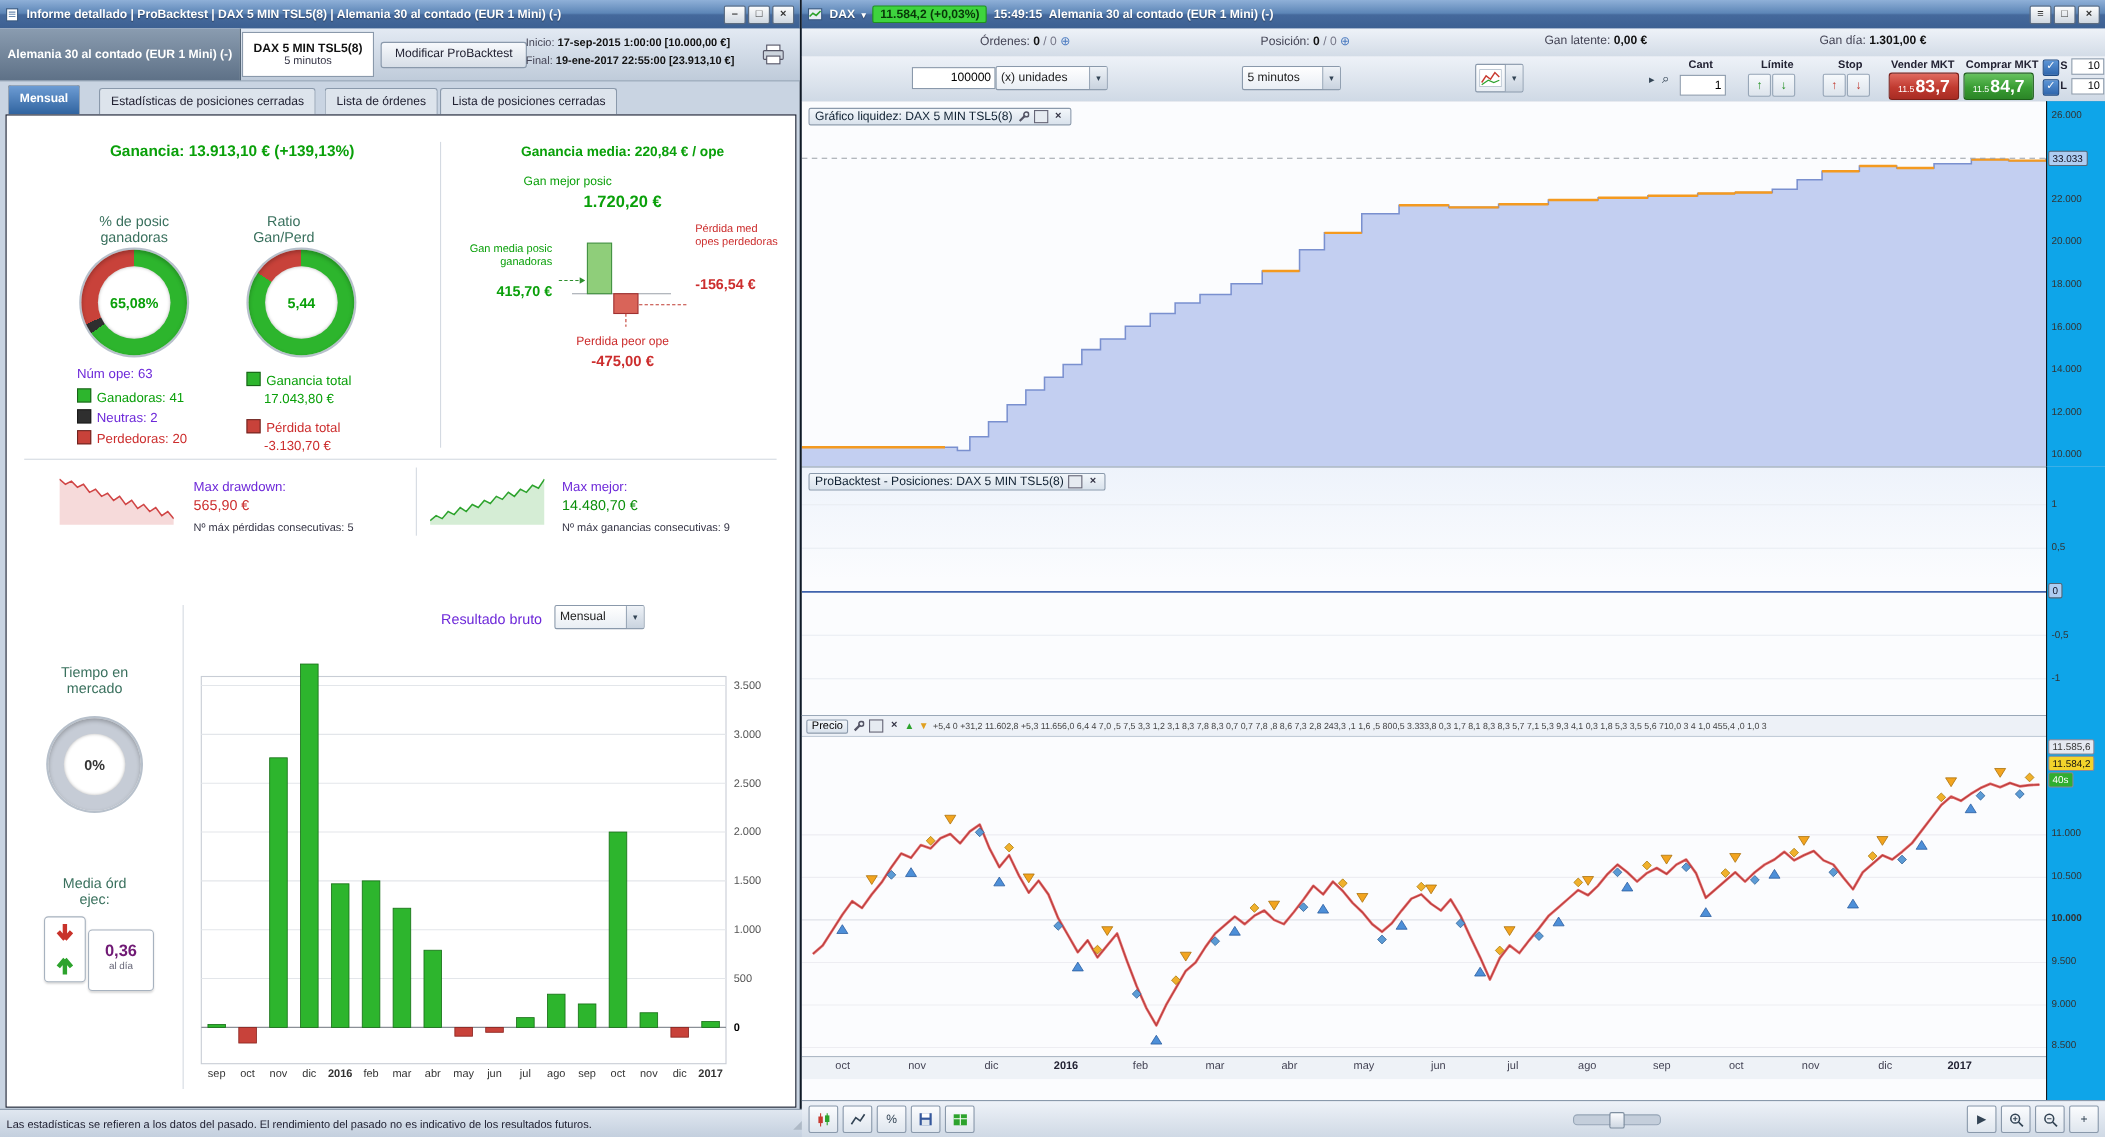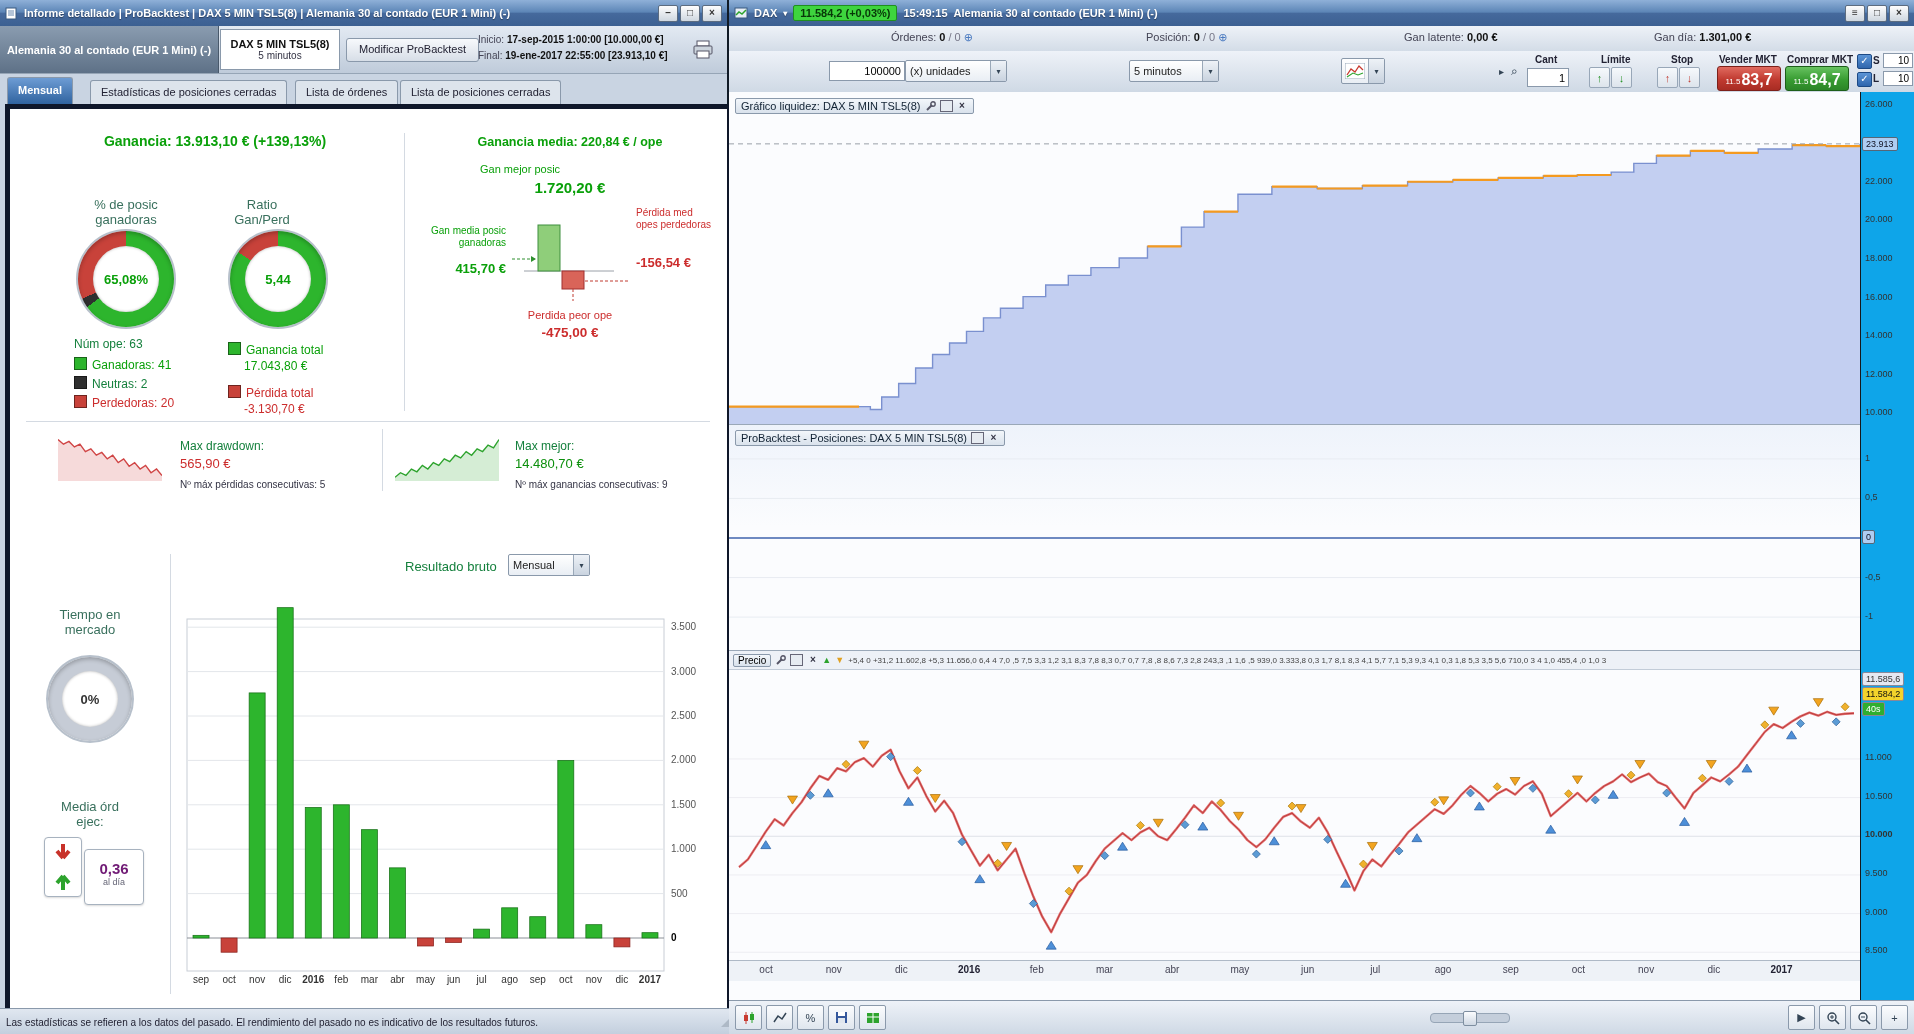--- a/index.html
+++ b/index.html
@@ -29,25 +29,25 @@
   .sysbox{position:absolute;left:220px;top:3px;width:118px;height:39px;background:#fff;border:1px solid #8a99ab;
     display:flex;flex-direction:column;align-items:center;justify-content:center;}
   .modbtn{position:absolute;left:346px;top:12px;height:22px;padding:0 12px;background:linear-gradient(#f7f9fc,#d7dee7);
     border:1px solid #8a99ab;border-radius:3px;font-size:11px;color:#223;line-height:20px;cursor:pointer;}
   .hdrinfo{position:absolute;left:478px;top:6px;width:208px;font-size:10px;color:#445;line-height:16px;}
   .hdrinfo b{color:#111;}
   .rtabs{position:absolute;left:0;top:73px;width:727px;height:31px;}
   .rtab{position:absolute;bottom:0;height:23px;padding:0 10px;font-size:11px;line-height:22px;background:#dde4ec;color:#223;
     border:1px solid #8a99ab;border-bottom:none;border-radius:3px 3px 0 0;cursor:pointer;white-space:nowrap;}
   .rtab.active{background:linear-gradient(#6d9cd4,#30639f);color:#fff;font-weight:bold;height:26px;line-height:25px;}
-  .rcontent{position:absolute;left:5px;top:104px;width:717px;height:901px;background:#fff;border:5px solid #0f172a;}
+  .rcontent{position:absolute;left:5px;top:104px;width:717px;height:901px;background:#fff;border:1px solid #0f172a;}
   .rfooter{position:absolute;left:0;top:1008px;width:727px;height:26px;background:linear-gradient(#e0e7f0,#c2cedd);
     border-top:1px solid #8a99ab;font-size:10px;color:#223;display:flex;align-items:center;padding:0 6px;}
 
-  .green{color:#0aa00a;} .dgreen{color:#0b8f0b;} .red{color:#cc2d2d;} .dark{color:#15803d;}
+  .green{color:#0aa00a;} .dgreen{color:#0b8f0b;} .red{color:#cc2d2d;} .dark{color:#6d28d9;}
   .statlabel{color:#39705d;}
   .sq{display:inline-block;width:11px;height:11px;border:1px solid rgba(0,0,0,.45);vertical-align:-1px;margin-right:5px;}
 
   .donut{position:absolute;border-radius:50%;box-shadow:0 0 0 2px #b7c0cb, inset 0 2px 4px rgba(0,0,0,.25);}
   .donut .hole{position:absolute;inset:15px;background:#fff;border-radius:50%;display:flex;align-items:center;justify-content:center;
     box-shadow:0 0 3px rgba(0,0,0,.3) inset;font-weight:bold;}
 
   .vdiv{position:absolute;width:1px;background:#d4dae2;}
   .hdiv{position:absolute;height:1px;background:#d4dae2;}
 
@@ -449,21 +449,21 @@
     </div>
     <div class="axis-strip" id="equity-axis" style="top:92px;height:332px;">
         <div class="tick" style="top:6.581395348837209px;">26.000</div>
         <div class="tick" style="top:83.7906976744186px;">22.000</div>
         <div class="tick" style="top:122.39534883720931px;">20.000</div>
         <div class="tick" style="top:161px;">18.000</div>
         <div class="tick" style="top:199.6046511627907px;">16.000</div>
         <div class="tick" style="top:238.20930232558138px;">14.000</div>
         <div class="tick" style="top:276.8139534883721px;">12.000</div>
         <div class="tick" style="top:315.4186046511628px;">10.000</div>
-        <div class="axis-badge" style="top:44.865348837209304px;">23.913</div>
+        <div class="axis-badge" style="top:44.865348837209304px;">33.033</div>
       </div>
 
     <div class="panel" style="top:424px;height:226px;background:linear-gradient(#eef3fb,#fbfcfe 45%);border-top:1px solid #9aa8b8;">
       <div class="chip" style="left:6px;top:5px;">
         <span>ProBacktest - Posiciones: DAX 5 MIN TSL5(8)</span>
         <span class="cico"></span>
         <span class="cico x">×</span>
       </div>
       <svg id="pos-svg" width="1131" height="226">
           <line x1="0" y1="33.9" x2="1131" y2="33.9" stroke="#e8ecf2"></line>
@@ -486,21 +486,21 @@
       <div style="height:18px;background:#edf1f7;border-bottom:1px solid #c2ccd8;display:flex;align-items:center;gap:4px;padding:0 4px;">
         <span style="background:linear-gradient(#f3f7fb,#d9e2ec);border:1px solid #8a99ab;border-radius:2px;font-size:10px;padding:0 4px;">Precio</span>
         <svg width="11" height="11">
             <line x1="2" y1="9" x2="7" y2="4" stroke="#556" stroke-width="2"></line>
             <circle cx="8" cy="3" r="2.2" fill="none" stroke="#556" stroke-width="1.4"></circle>
           </svg>
         <span class="cico"></span>
         <span class="cico x">×</span>
         <span style="color:#2da32d;font-size:9px;">▲</span>
         <span style="color:#e0a020;font-size:9px;">▼</span>
-        <span class="denseinfo" style="flex:1;">+5,4 0 +31,2 11.602,8 +5,3 11.656,0 6,4 4 7,0 ,5 7,5 3,3 1,2 3,1 8,3 7,8 8,3 0,7 0,7 7,8 ,8 8,6 7,3 2,8 243,3 ,1 1,6 ,5 939,0 3.333,8 0,3 1,7 8,1 8,3 4,1 5,7 7,1 5,3 9,3 4,1 0,3 1,8 5,3 3,5 5,6 710,0 3 4 1,0 455,4 ,0 1,0 3</span>
+        <span class="denseinfo" style="flex:1;">+5,4 0 +31,2 11.602,8 +5,3 11.656,0 6,4 4 7,0 ,5 7,5 3,3 1,2 3,1 8,3 7,8 8,3 0,7 0,7 7,8 ,8 8,6 7,3 2,8 243,3 ,1 1,6 ,5 800,5 3.333,8 0,3 1,7 8,1 8,3 8,3 5,7 7,1 5,3 9,3 4,1 0,3 1,8 5,3 3,5 5,6 710,0 3 4 1,0 455,4 ,0 1,0 3</span>
       </div>
       <svg id="precio-svg" width="1131" height="290" style="display:block;">
           <line x1="0" y1="88.93333333333332" x2="1131" y2="88.93333333333332" stroke="#ededf2"></line>
           <line x1="0" y1="127.6" x2="1131" y2="127.6" stroke="#ededf2"></line>
           <line x1="0" y1="166.26666666666668" x2="1131" y2="166.26666666666668" stroke="#dfe2e8"></line>
           <line x1="0" y1="204.93333333333334" x2="1131" y2="204.93333333333334" stroke="#ededf2"></line>
           <line x1="0" y1="243.6" x2="1131" y2="243.6" stroke="#ededf2"></line>
           <line x1="0" y1="282.2666666666667" x2="1131" y2="282.2666666666667" stroke="#ededf2"></line>
           <polyline points="10,197.20000000000002 18.92,189.46666666666667 27.84,175.54666666666665 36.76,161.62666666666667 45.68,149.25333333333336 54.6,155.44 63.519999999999996,143.06666666666666 72.44,132.24 81.36,118.32 90.28,105.94666666666667 99.2,109.81333333333333 108.12,98.21333333333334 117.03999999999999,101.30666666666667 125.96,92.02666666666667 134.88,88.16 143.8,96.66666666666666 152.72,85.83999999999999 161.64,79.65333333333334 170.56,101.30666666666667 179.48,118.32 188.4,107.49333333333333 197.32,126.05333333333333 206.24,141.52 215.16,130.69333333333333 224.07999999999998,143.06666666666666 233,164.72 241.92,180.18666666666667 250.84,195.65333333333334 259.76,184.82666666666665 268.68,200.29333333333332 277.6,189.46666666666667 286.52,178.64 295.44,203.38666666666668 304.36,226.58666666666667 313.28,246.69333333333333 322.2,262.16 331.12,243.6 340.04,228.13333333333333 348.96,212.66666666666666 357.88,204.93333333333334 366.8,191.01333333333332 375.71999999999997,178.64 384.64,170.90666666666667 393.56,163.17333333333332 402.48,170.13333333333333 411.4,162.4 420.32,157.76000000000002 429.24,166.26666666666668 438.15999999999997,170.13333333333333 447.08,159.30666666666667 456,147.70666666666665 464.92,135.33333333333334 473.84,143.06666666666666 482.76,131.46666666666667 491.68,139.97333333333333 500.6,150.8 509.52,159.30666666666667 518.44,170.13333333333333 527.36,177.09333333333333 536.28,169.35999999999999 545.2,157.76000000000002 554.12,146.93333333333334 563.04,143.06666666666666 571.96,151.57333333333332 580.88,157.76000000000002 589.8,147.70666666666665 598.72,162.4 607.64,181.73333333333335 616.56,200.29333333333332 625.48,220.4 634.4,201.06666666666666 643.32,189.46666666666667 652.24,196.42666666666668 661.16,184.82666666666665 670.08,174 679,162.4 687.92,154.66666666666666 696.84,146.93333333333334 705.76,139.2 714.68,143.84 723.6,135.33333333333334 732.52,124.50666666666667 741.4399999999999,116 750.36,122.96 759.28,131.46666666666667 768.2,123.73333333333333 777.12,119.09333333333333 786.04,124.50666666666667 794.96,116 803.88,111.36 812.8,123.73333333333333 821.72,146.16 830.64,138.42666666666668 839.56,130.69333333333333 848.48,122.96 857.4,131.46666666666667 866.3199999999999,122.96 875.24,116 884.16,111.36 893.08,104.39999999999999 902,112.13333333333333 910.92,107.49333333333333 919.84,103.62666666666667 928.76,112.13333333333333 937.68,116 946.6,127.6 955.52,138.42666666666668 964.4399999999999,122.96 973.36,115.22666666666666 982.28,107.49333333333333 991.2,111.36 1000.12,104.39999999999999 1009.04,96.66666666666666 1017.96,85.06666666666666 1026.88,73.46666666666667 1035.8,61.86666666666667 1044.72,54.13333333333333 1053.64,58 1062.56,51.81333333333333 1071.48,46.4 1080.4,42.53333333333333 1089.32,45.626666666666665 1098.24,41.76 1107.16,44.85333333333334 1116.08,43.77066666666667 1125,43.30666666666667" fill="none" stroke="#e05555" stroke-width="2.4" stroke-linejoin="round" stroke-opacity="0.85"></polyline>
           <polyline points="10,197.20000000000002 18.92,189.46666666666667 27.84,175.54666666666665 36.76,161.62666666666667 45.68,149.25333333333336 54.6,155.44 63.519999999999996,143.06666666666666 72.44,132.24 81.36,118.32 90.28,105.94666666666667 99.2,109.81333333333333 108.12,98.21333333333334 117.03999999999999,101.30666666666667 125.96,92.02666666666667 134.88,88.16 143.8,96.66666666666666 152.72,85.83999999999999 161.64,79.65333333333334 170.56,101.30666666666667 179.48,118.32 188.4,107.49333333333333 197.32,126.05333333333333 206.24,141.52 215.16,130.69333333333333 224.07999999999998,143.06666666666666 233,164.72 241.92,180.18666666666667 250.84,195.65333333333334 259.76,184.82666666666665 268.68,200.29333333333332 277.6,189.46666666666667 286.52,178.64 295.44,203.38666666666668 304.36,226.58666666666667 313.28,246.69333333333333 322.2,262.16 331.12,243.6 340.04,228.13333333333333 348.96,212.66666666666666 357.88,204.93333333333334 366.8,191.01333333333332 375.71999999999997,178.64 384.64,170.90666666666667 393.56,163.17333333333332 402.48,170.13333333333333 411.4,162.4 420.32,157.76000000000002 429.24,166.26666666666668 438.15999999999997,170.13333333333333 447.08,159.30666666666667 456,147.70666666666665 464.92,135.33333333333334 473.84,143.06666666666666 482.76,131.46666666666667 491.68,139.97333333333333 500.6,150.8 509.52,159.30666666666667 518.44,170.13333333333333 527.36,177.09333333333333 536.28,169.35999999999999 545.2,157.76000000000002 554.12,146.93333333333334 563.04,143.06666666666666 571.96,151.57333333333332 580.88,157.76000000000002 589.8,147.70666666666665 598.72,162.4 607.64,181.73333333333335 616.56,200.29333333333332 625.48,220.4 634.4,201.06666666666666 643.32,189.46666666666667 652.24,196.42666666666668 661.16,184.82666666666665 670.08,174 679,162.4 687.92,154.66666666666666 696.84,146.93333333333334 705.76,139.2 714.68,143.84 723.6,135.33333333333334 732.52,124.50666666666667 741.4399999999999,116 750.36,122.96 759.28,131.46666666666667 768.2,123.73333333333333 777.12,119.09333333333333 786.04,124.50666666666667 794.96,116 803.88,111.36 812.8,123.73333333333333 821.72,146.16 830.64,138.42666666666668 839.56,130.69333333333333 848.48,122.96 857.4,131.46666666666667 866.3199999999999,122.96 875.24,116 884.16,111.36 893.08,104.39999999999999 902,112.13333333333333 910.92,107.49333333333333 919.84,103.62666666666667 928.76,112.13333333333333 937.68,116 946.6,127.6 955.52,138.42666666666668 964.4399999999999,122.96 973.36,115.22666666666666 982.28,107.49333333333333 991.2,111.36 1000.12,104.39999999999999 1009.04,96.66666666666666 1017.96,85.06666666666666 1026.88,73.46666666666667 1035.8,61.86666666666667 1044.72,54.13333333333333 1053.64,58 1062.56,51.81333333333333 1071.48,46.4 1080.4,42.53333333333333 1089.32,45.626666666666665 1098.24,41.76 1107.16,44.85333333333334 1116.08,43.77066666666667 1125,43.30666666666667" fill="none" stroke="#b93c3c" stroke-width="1"></polyline>

